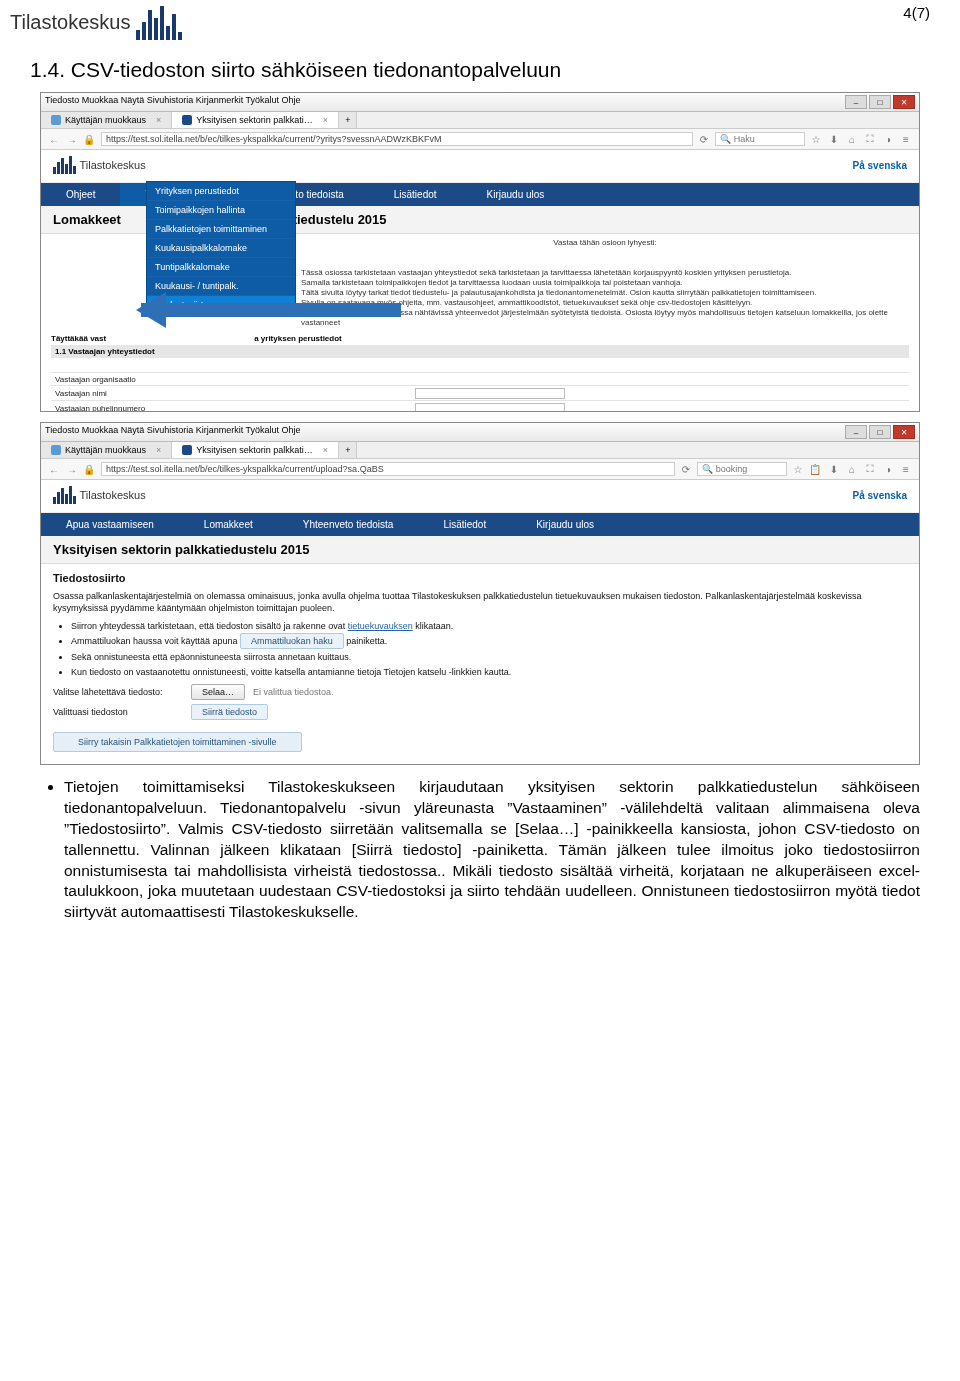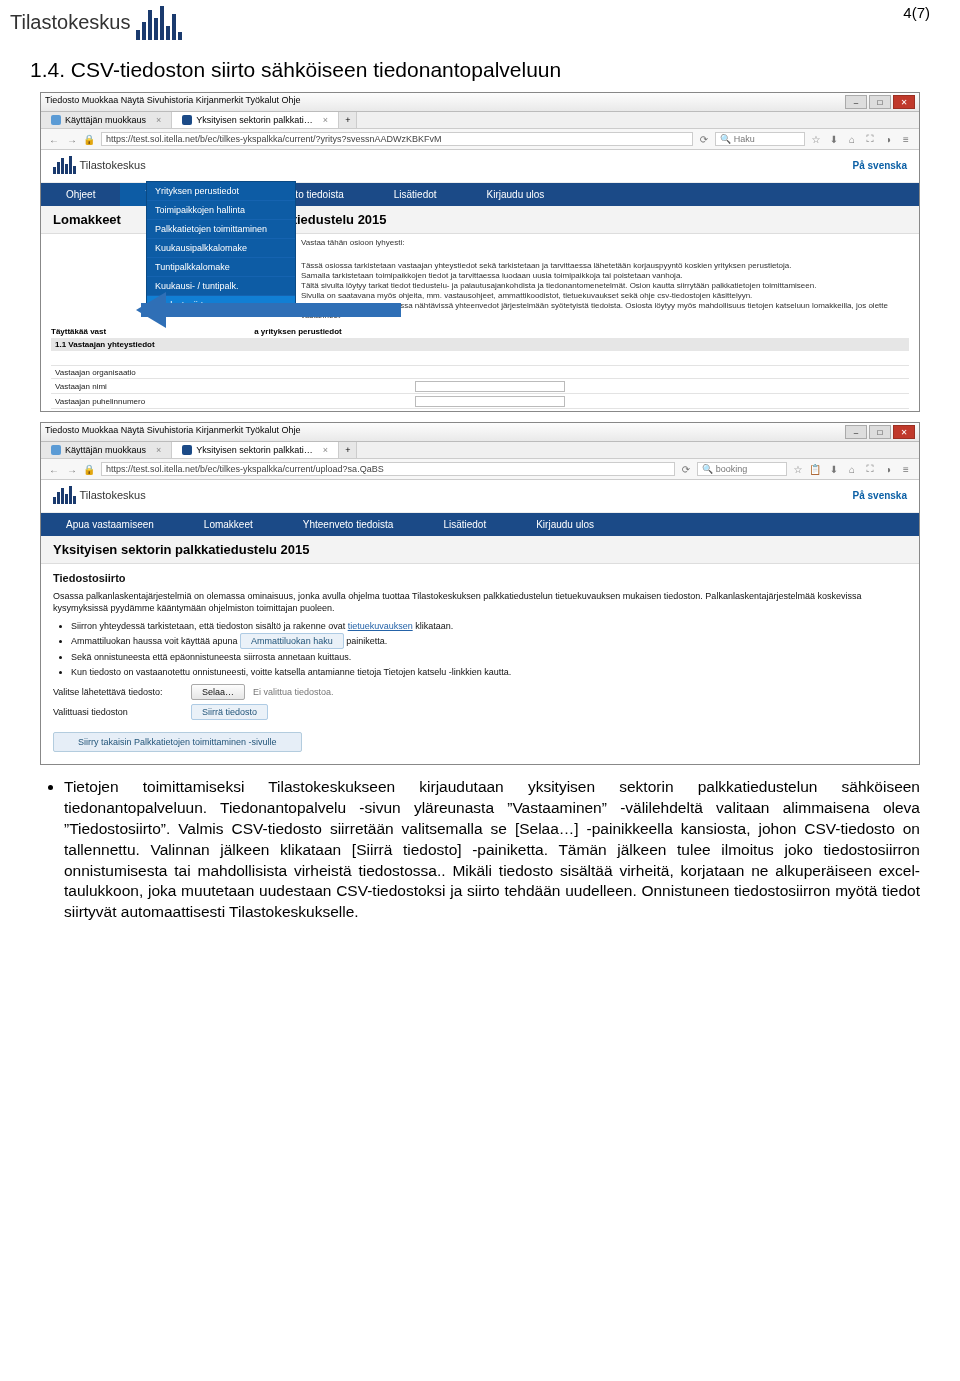--- a/index.html
+++ b/index.html
@@ -210,21 +210,21 @@
   <div class="arrow">
     <div class="arrow-head"></div>
     <div class="arrow-line"></div>
   </div>
   <div class="page-h1">
     <span>Lomakkeet</span>
     <span style="display:inline-block;width:150px;"></span>
     <span>katiedustelu 2015</span>
   </div>
   <div class="content" style="padding:4px 10px 4px 260px;">
-    <div class="minitxt" style="margin-bottom:13px;">Vastaa tähän osioon lyhyesti:</div>
+    <div class="minitxt" style="margin-bottom:20px;text-align:center;">Vastaa tähän osioon lyhyesti:</div>
     <div class="minitxt" style="white-space:pre-line;">Tässä osiossa tarkistetaan vastaajan yhteystiedot sekä tarkistetaan ja tarvittaessa lähetetään korjauspyyntö koskien yrityksen perustietoja.
 Samalla tarkistetaan toimipaikkojen tiedot ja tarvittaessa luodaan uusia toimipaikkoja tai poistetaan vanhoja.
 Tältä sivulta löytyy tarkat tiedot tiedustelu- ja palautusajan­kohdista ja tiedonantomenetel­mät. Osion kautta siirrytään palkkatietojen toimittamiseen.
 Sivulla on saatavana myös ohjeita, mm. vastausohjeet, ammattikoodistot, tietuekuvaukset sekä ohje csv-tiedostojen käsittelyyn.
 Yhteenveto tiedoista -kohdassa nähtävissä yhteenvedot järjestelmään syötetyistä tiedoista. Osiosta löytyy myös mahdollisuus tietojen katseluun lomakkeilla, jos olette vastanneet</div>
   </div>
   <div style="padding:0 10px;">
     <div style="font-size:8px;font-weight:bold;margin:2px 0;">Täyttäkää vast<span style="display:inline-block;width:148px;"></span>a yrityksen perustiedot</div>
     <div class="subsection">1.1 Vastaajan yhteystiedot</div>
     <table class="formtable">

